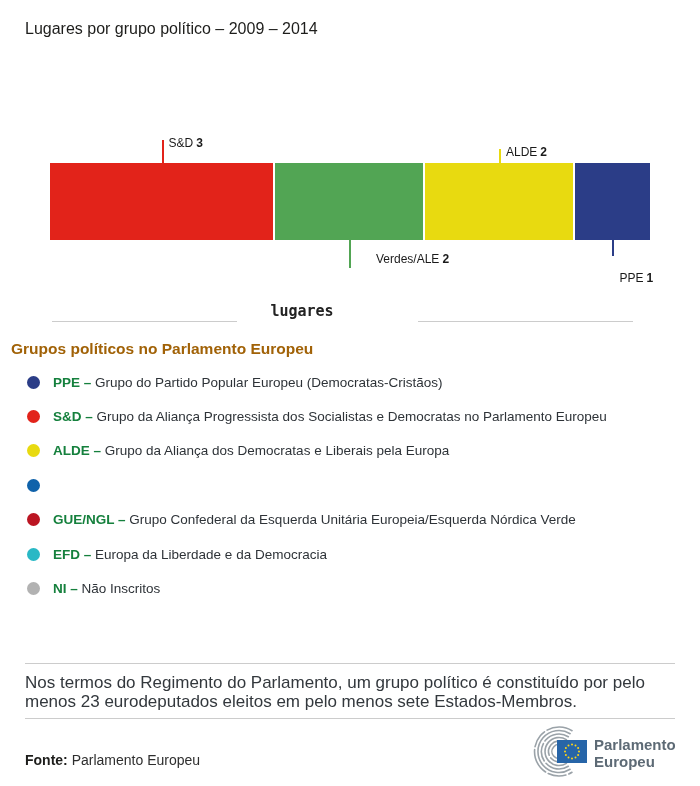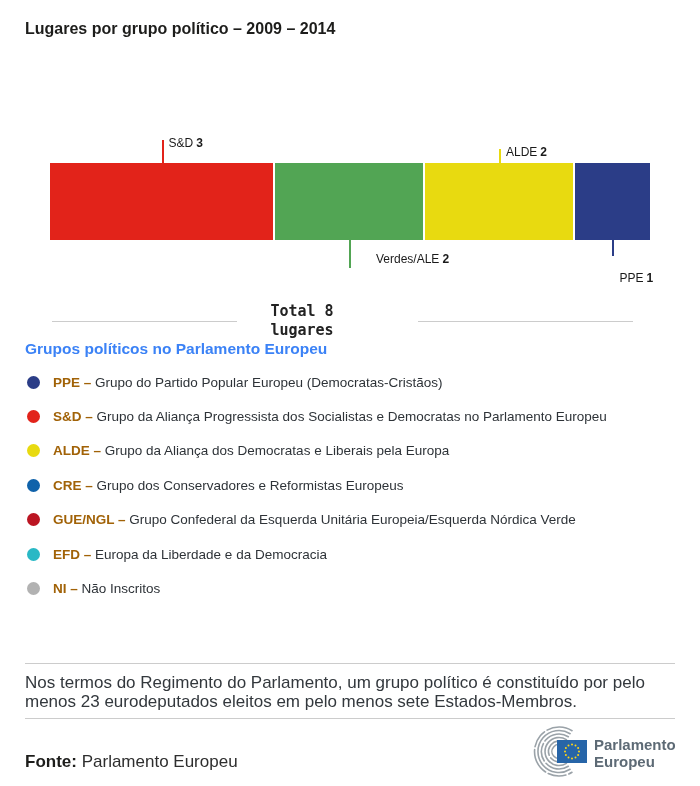--- a/index.html
+++ b/index.html
@@ -1,47 +1,47 @@
 <!DOCTYPE html>
 <html><head>
 <meta charset="utf-8">
 <style>
   * { box-sizing: border-box; }
   body { margin: 0; background: #ffffff; font-family: "Liberation Sans", sans-serif; }
   .page { position: relative; width: 700px; height: 786px; background: #ffffff; overflow: hidden; }
 
-  .title { position: absolute; left: 25px; top: 20px; font-size: 16px; font-weight: 700; color: #1d1d1b; }
+  .title { position: absolute; left: 25px; top: 20px; font-size: 16px; font-weight: 400; color: #1d1d1b; }
   .subtitle { position: absolute; left: 29px; top: 49px; font-size: 16px; font-weight: 400; color: #2e2e2e; }
 
   .bar { position: absolute; left: 50px; top: 163px; width: 600px; height: 77px; display: flex; }
   .segment { height: 100%; }
   .segment.gap { border-right: 2px solid #ffffff; }
 
   .tick { position: absolute; width: 2px; }
   .callout-label { position: absolute; font-size: 12px; color: #1a1a1a; white-space: nowrap; }
   .callout-label .c-val { font-weight: 700; margin-left: 3px; }
 
   .total-line-left  { position: absolute; left: 52px;  top: 321px; width: 185px; border-top: 1px solid #cccccc; }
   .total-line-right { position: absolute; left: 418px; top: 321px; width: 215px; border-top: 1px solid #cccccc; }
   .total-text { position: absolute; left: 238px; top: 302px; width: 128px; text-align: center;
                 font-family: "DejaVu Sans Mono", monospace; font-weight: 700; font-size: 15px;
                 line-height: 19px; color: #222222; }
 
-  .legend-heading { position: absolute; left: 25px; top: 340px; font-size: 15.5px; font-weight: 700; color: #3b82f6; }
+  .legend-heading { position: absolute; left: 11px; top: 340px; font-size: 15.5px; font-weight: 700; color: #a16207; }
   .legend { position: absolute; left: 25px; top: 365px; width: 660px; }
   .legend-item { display: flex; align-items: center; height: 34.4px; }
   .legend-dot { flex: 0 0 13px; width: 13px; height: 13px; border-radius: 50%; margin: 0 13px 0 2px; }
   .legend-label { font-size: 13.5px; color: #2e3338; white-space: nowrap; }
-  .legend-label b { color: #a16207; }
+  .legend-label b { color: #15803d; }
 
   .rule-top    { position: absolute; left: 25px; top: 663px; width: 650px; border-top: 1px solid #cccccc; }
   .footnote    { position: absolute; left: 25px; top: 673px; width: 658px; font-size: 17px; line-height: 19px; color: #33383d; }
   .rule-bottom { position: absolute; left: 25px; top: 718px; width: 650px; border-top: 1px solid #cccccc; }
 
-  .source { position: absolute; left: 25px; top: 752px; font-size: 17px; color: #2e2e2e; }
+  .source { position: absolute; left: 25px; top: 752px; font-size: 14px; color: #2e2e2e; }
   .source b { color: #1d1d1b; }
 
   .logo { position: absolute; left: 520px; top: 722px; width: 165px; height: 58px; }
 </style>
 </head>
 <body>
 
 <div class="page">
 
   <div class="title">Lugares por grupo político – 2009 – 2014</div>
@@ -49,42 +49,40 @@
   <div class="bar">
       <div class="segment gap" style="width: 225px; background: rgb(226, 35, 26);"></div>
       <div class="segment gap" style="width: 150px; background: rgb(82, 165, 84);"></div>
       <div class="segment gap" style="width: 150px; background: rgb(232, 218, 16);"></div>
       <div class="segment" style="width: 75px; background: rgb(43, 61, 135);"></div>
     </div>
   <div></div>
 
   <div class="total-line-left"></div>
   <div class="total-text">
-    <div>Total 8</div>
     <div>lugares</div>
   </div>
   <div class="total-line-right"></div>
 
   <div class="legend-heading">Grupos políticos no Parlamento Europeu</div>
   <div class="legend">
       <div class="legend-item">
         <span class="legend-dot" style="background: rgb(43, 61, 135);"></span>
         <span class="legend-label"><b>PPE – </b>Grupo do Partido Popular Europeu (Democratas-Cristãos)</span>
       </div>
       <div class="legend-item">
         <span class="legend-dot" style="background: rgb(226, 35, 26);"></span>
         <span class="legend-label"><b>S&amp;D – </b>Grupo da Aliança Progressista dos Socialistas e Democratas no Parlamento Europeu</span>
       </div>
       <div class="legend-item">
         <span class="legend-dot" style="background: rgb(232, 218, 16);"></span>
         <span class="legend-label"><b>ALDE – </b>Grupo da Aliança dos Democratas e Liberais pela Europa</span>
       </div>
       <div class="legend-item">
         <span class="legend-dot" style="background: rgb(15, 98, 170);"></span>
-        <span class="legend-label"><b>CRE – </b>Grupo dos Conservadores e Reformistas Europeus</span>
       </div>
       <div class="legend-item">
         <span class="legend-dot" style="background: rgb(187, 21, 34);"></span>
         <span class="legend-label"><b>GUE/NGL – </b>Grupo Confederal da Esquerda Unitária Europeia/Esquerda Nórdica Verde</span>
       </div>
       <div class="legend-item">
         <span class="legend-dot" style="background: rgb(41, 184, 197);"></span>
         <span class="legend-label"><b>EFD – </b>Europa da Liberdade e da Democracia</span>
       </div>
       <div class="legend-item">

